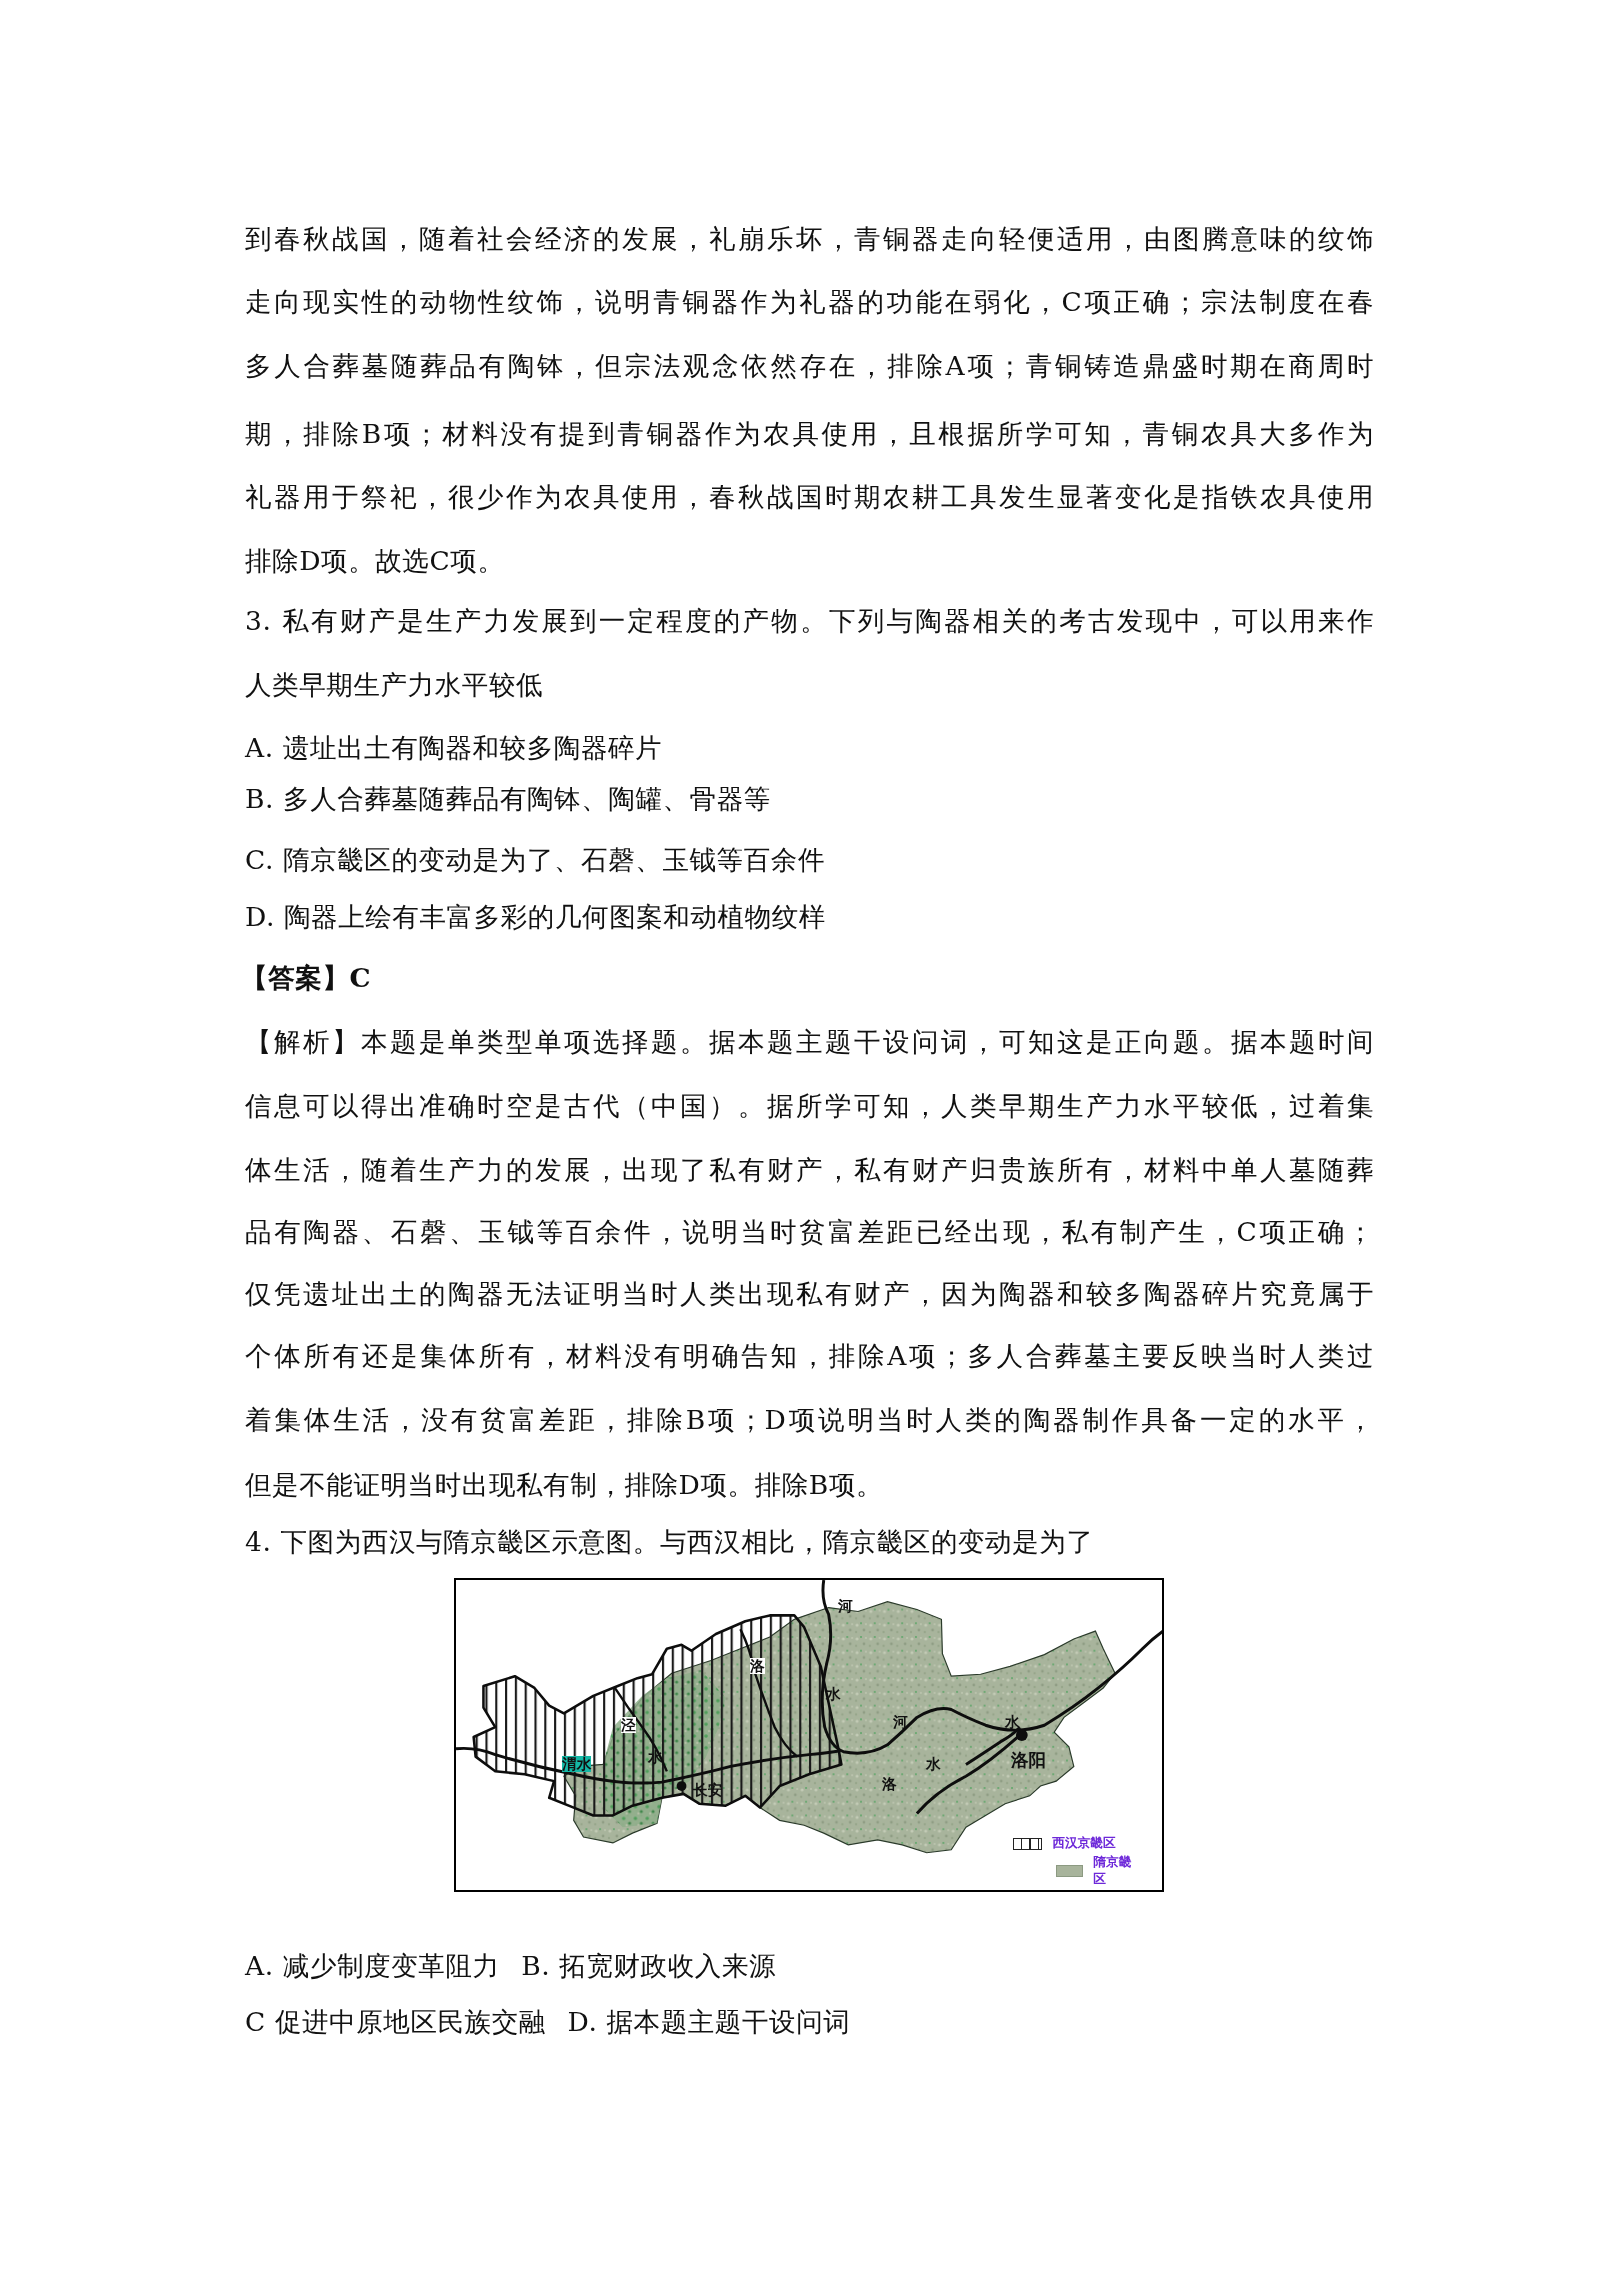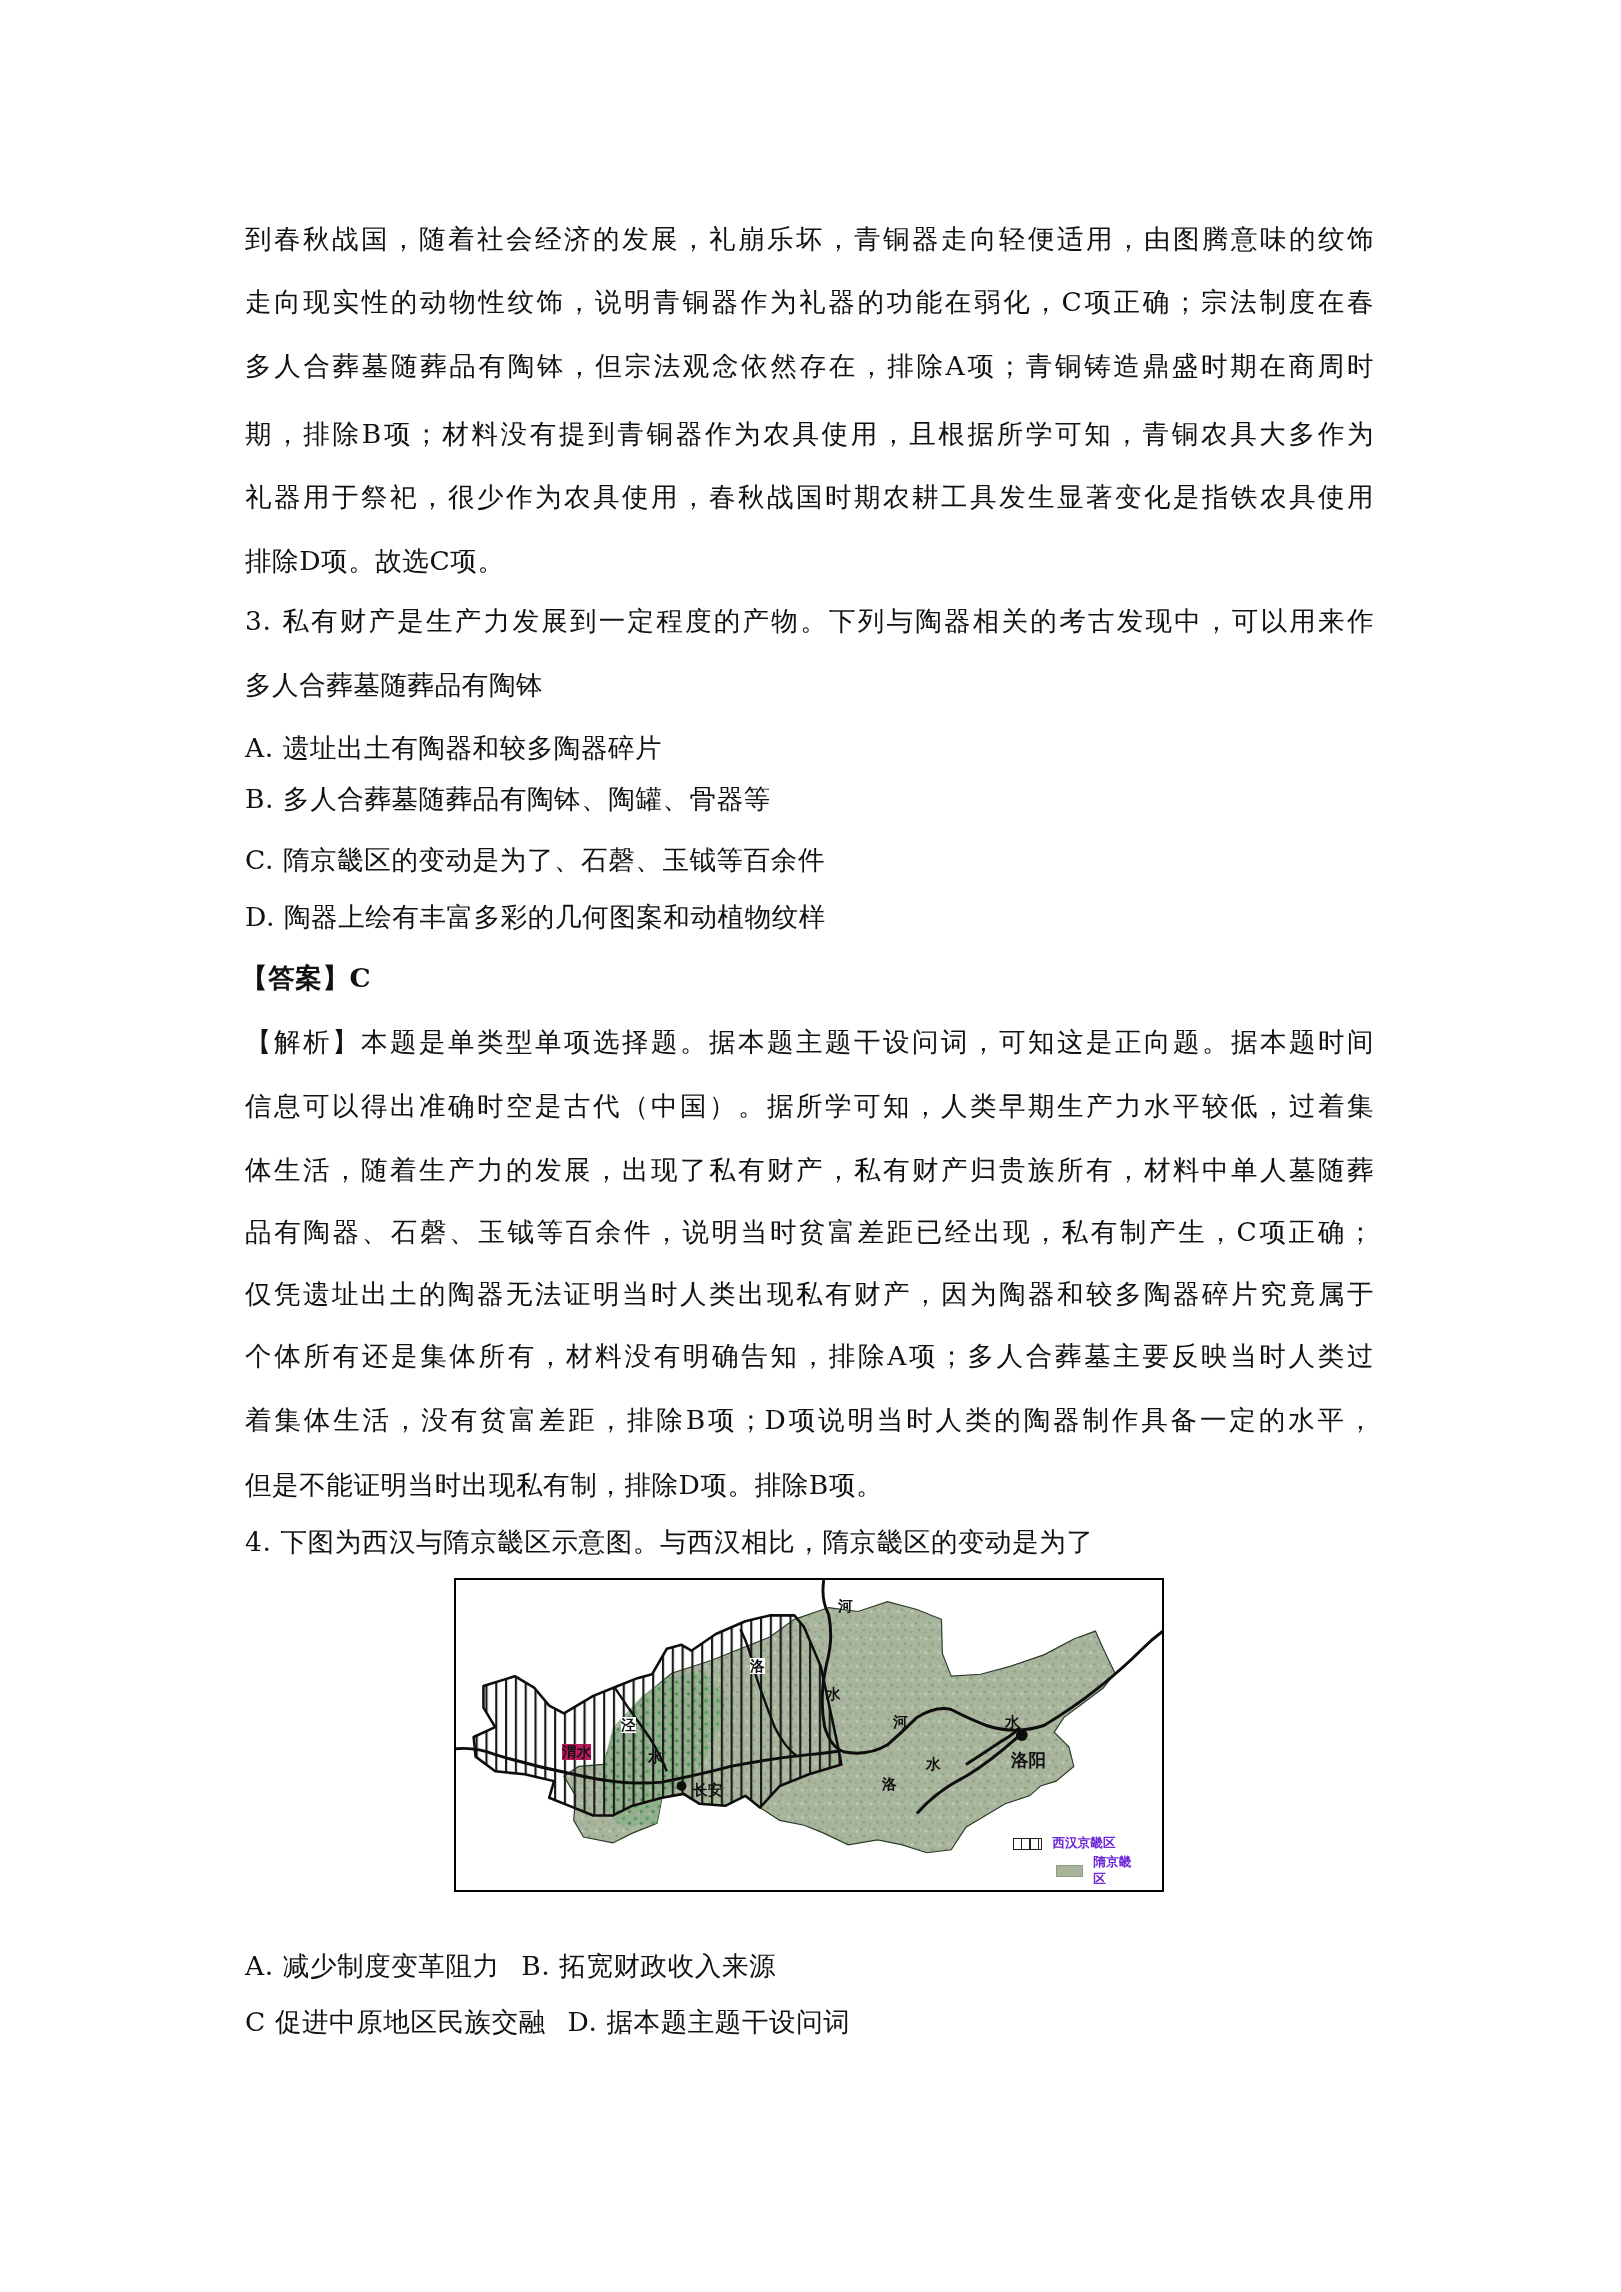--- a/index.html
+++ b/index.html
@@ -32,21 +32,21 @@
   <div class="line justify" style="top:219px">到春秋战国，随着社会经济的发展，礼崩乐坏，青铜器走向轻便适用，由图腾意味的纹饰</div>
   <div class="line justify" style="top:282px">走向现实性的动物性纹饰，说明青铜器作为礼器的功能在弱化，C项正确；宗法制度在春</div>
   <div class="line justify" style="top:346px">多人合葬墓随葬品有陶钵，但宗法观念依然存在，排除A项；青铜铸造鼎盛时期在商周时</div>
   <div class="line justify" style="top:414px">期，排除B项；材料没有提到青铜器作为农具使用，且根据所学可知，青铜农具大多作为</div>
   <div class="line justify" style="top:477px">礼器用于祭祀，很少作为农具使用，春秋战国时期农耕工具发生显著变化是指铁农具使用</div>
   <div class="line" style="top:541px">排除D项。故选C项。</div>
 </div>
 
 <div>
   <div class="line justify" style="top:601px">3. 私有财产是生产力发展到一定程度的产物。下列与陶器相关的考古发现中，可以用来作</div>
-  <div class="line" style="top:665px">多人合葬墓随葬品有陶钵</div>
+  <div class="line" style="top:665px">人类早期生产力水平较低</div>
   <div class="line" style="top:728px">A. 遗址出土有陶器和较多陶器碎片</div>
   <div class="line" style="top:779px">B. 多人合葬墓随葬品有陶钵、陶罐、骨器等</div>
   <div class="line" style="top:840px">C. 隋京畿区的变动是为了、石磬、玉钺等百余件</div>
   <div class="line" style="top:897px">D. 陶器上绘有丰富多彩的几何图案和动植物纹样</div>
   <div class="line indent-tag" style="top:958px">【答案】C</div>
 
   <div class="line justify" style="top:1022px">【解析】本题是单类型单项选择题。据本题主题干设问词，可知这是正向题。据本题时间</div>
   <div class="line justify" style="top:1086px">信息可以得出准确时空是古代（中国）。据所学可知，人类早期生产力水平较低，过着集</div>
   <div class="line justify" style="top:1150px">体生活，随着生产力的发展，出现了私有财产，私有财产归贵族所有，材料中单人墓随葬</div>
   <div class="line justify" style="top:1212px">品有陶器、石磬、玉钺等百余件，说明当时贫富差距已经出现，私有制产生，C项正确；</div>
@@ -114,21 +114,21 @@
       <path d="M 470 238 Q 490 215 520 200 Q 545 185 575 158" fill="none" stroke="#0d0d0d" stroke-width="3"></path>
 
       <circle cx="230" cy="210" r="5" fill="#0d0d0d"></circle>
 
       <circle cx="577" cy="158" r="6" fill="#0d0d0d"></circle>
     </svg>
 
     <div class="map-label" style="left:382px; top:17.6px;">河</div>
     <div class="map-label" style="left:294px; top:78px; background:#fff;">洛</div>
     <div class="map-label" style="left:165px; top:137px; background:#fff;">泾</div>
-    <div class="map-label" style="left:106px; top:164px; background:#be185d;">渭水</div>
+    <div class="map-label" style="left:106px; top:176px; background:#14b8a6;">渭水</div>
     <div class="map-label" style="left:192px; top:169px;">水</div>
     <div class="map-label" style="left:237px; top:202px;">长安</div>
     <div class="map-label" style="left:370px; top:106px;">水</div>
     <div class="map-label" style="left:437px; top:134px;">河</div>
     <div class="map-label" style="left:549px; top:134px;">水</div>
     <div class="map-label" style="left:426px; top:196px;">洛</div>
     <div class="map-label" style="left:470px; top:176px;">水</div>
     <div class="map-label" style="left:555px; top:173px; font-size:17.6px;">洛阳</div>
 
     <div class="legend">

